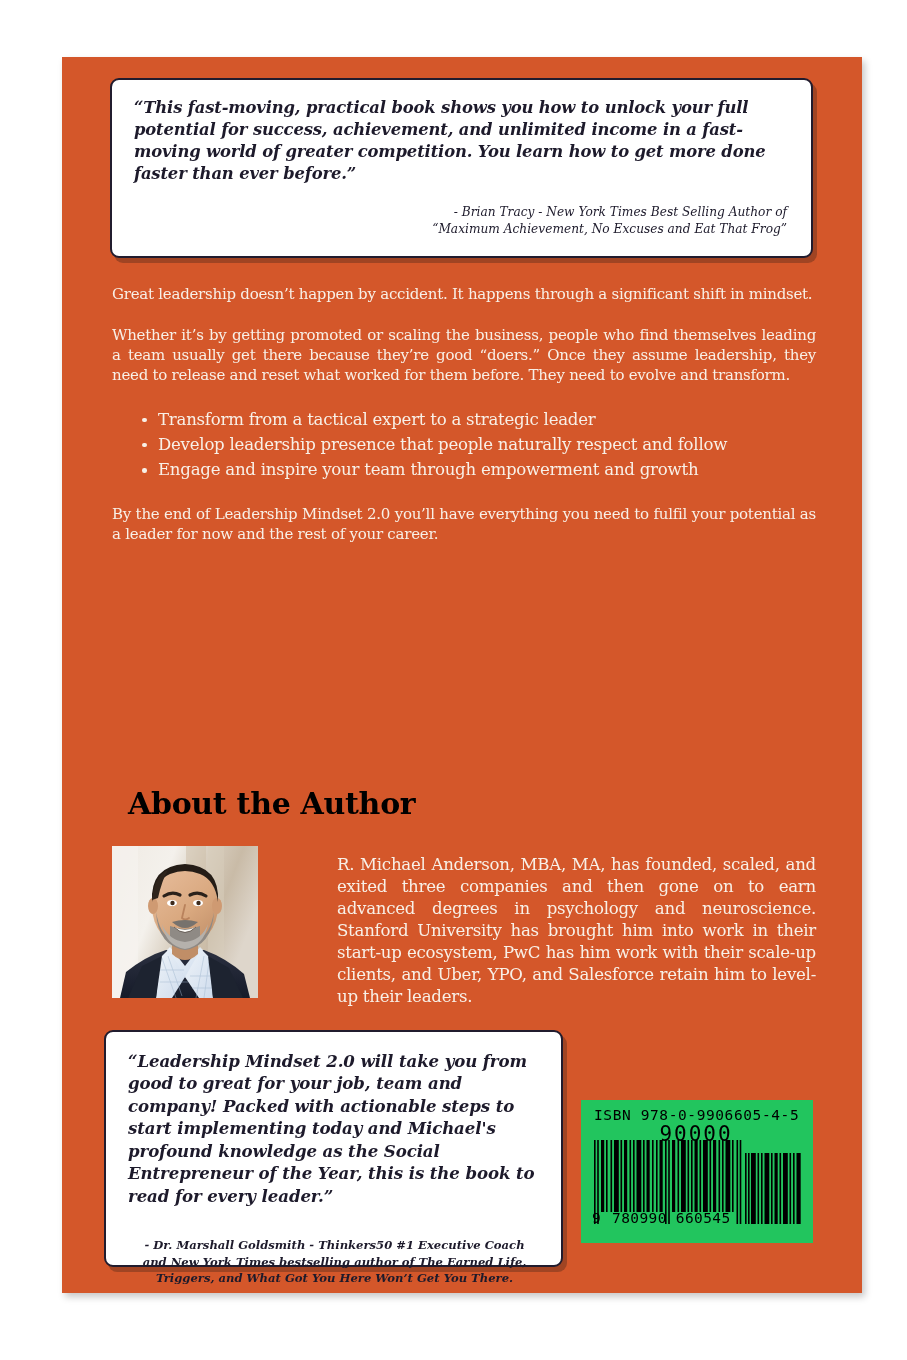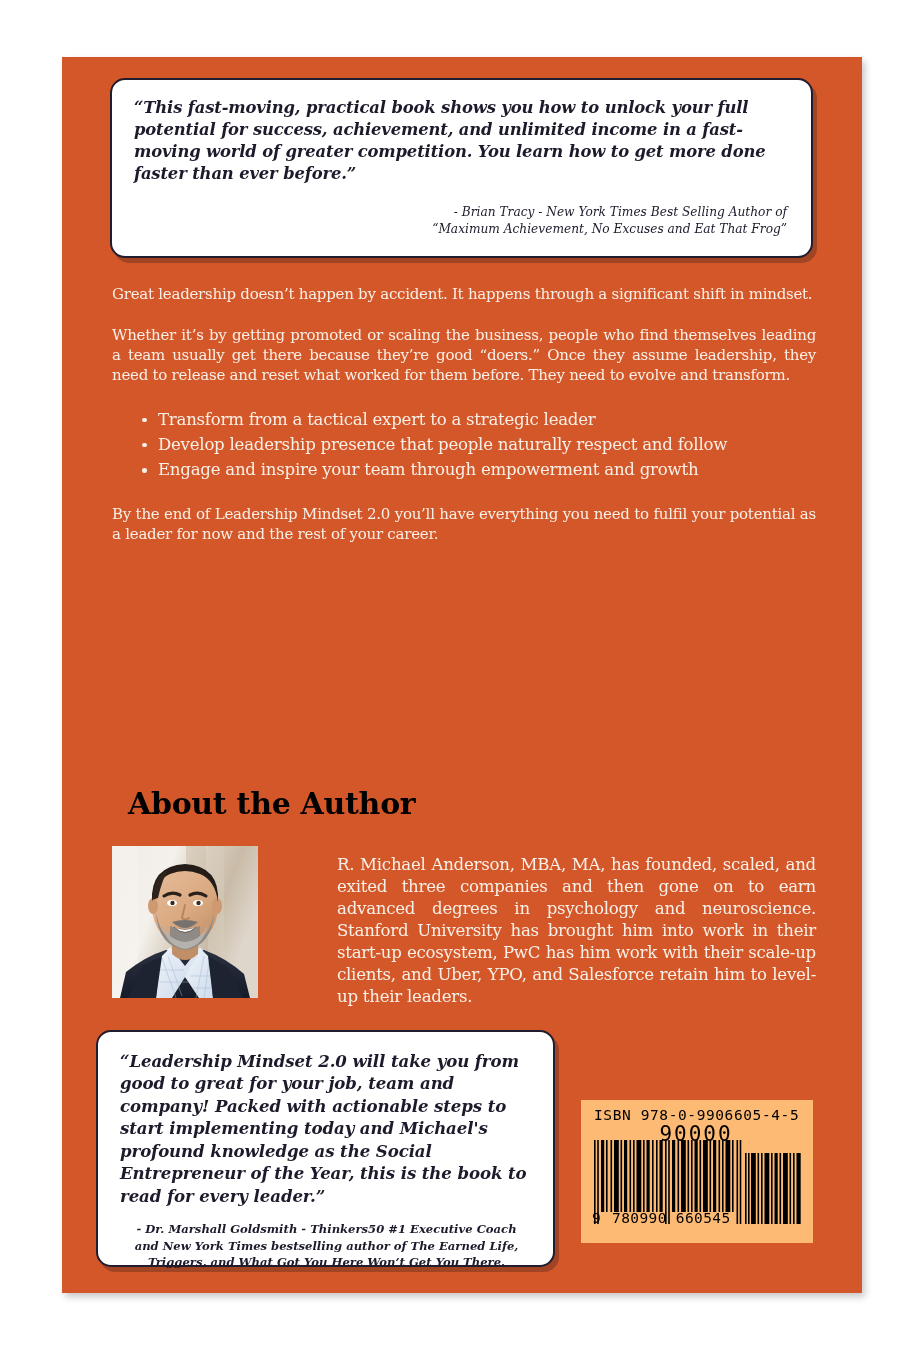--- a/index.html
+++ b/index.html
@@ -25,21 +25,21 @@
     height: 1236px;
     background: #d4572a;
     box-shadow: 3px 4px 7px rgba(0,0,0,0.22);
   }
 
   
   .quote-box {
     position: absolute;
     background: #ffffff;
     border: 2px solid #211c2e;
-    border-radius: 15px;
+    border-radius: 9px;
     box-sizing: border-box;
     box-shadow: 4px 5px 0 rgba(40,25,20,0.30);
   }
 
   #quote-top {
     left: 48px;
     top: 21px;
     width: 703px;
     height: 180px;
     padding: 17px 20px 10px 22px;
@@ -148,55 +148,55 @@
     font-family: "DejaVu Serif", serif;
     font-size: 16.6px;
     line-height: 1.325;
     color: #f8f0e7;
     text-align: justify;
     letter-spacing: -0.25px;
   }
 
   
   #quote-bottom {
-    left: 34px;
+    left: 42px;
     top: 973px;
     width: 459px;
     height: 237px;
     padding: 18px 20px 12px 22px;
   }
   #quote-bottom .qtext {
     font-family: "DejaVu Serif", serif;
     font-style: italic;
     font-weight: bold;
     font-size: 16.6px;
     line-height: 1.355;
     color: #1d1a2b;
     text-align: left;
     letter-spacing: -0.1px;
   }
   #quote-bottom .qattrib {
-    margin-top: 14px;
+    margin-top: 30px;
     font-family: "DejaVu Serif", serif;
     font-style: italic;
     font-weight: bold;
     font-size: 11.6px;
     line-height: 1.42;
     color: #1d1a2b;
     text-align: center;
   }
 
   
   #barcode-block {
     position: absolute;
     left: 519px;
     top: 1043px;
     width: 232px;
     height: 143px;
-    background: #fdba74;
+    background: #22c55e;
     box-sizing: border-box;
     padding: 7px 9px 19px 9px;
   }
   #isbn-line {
     font-family: "DejaVu Sans Mono", monospace;
     font-size: 14.5px;
     color: #000000;
     letter-spacing: 0.6px;
     white-space: nowrap;
     text-align: left;

